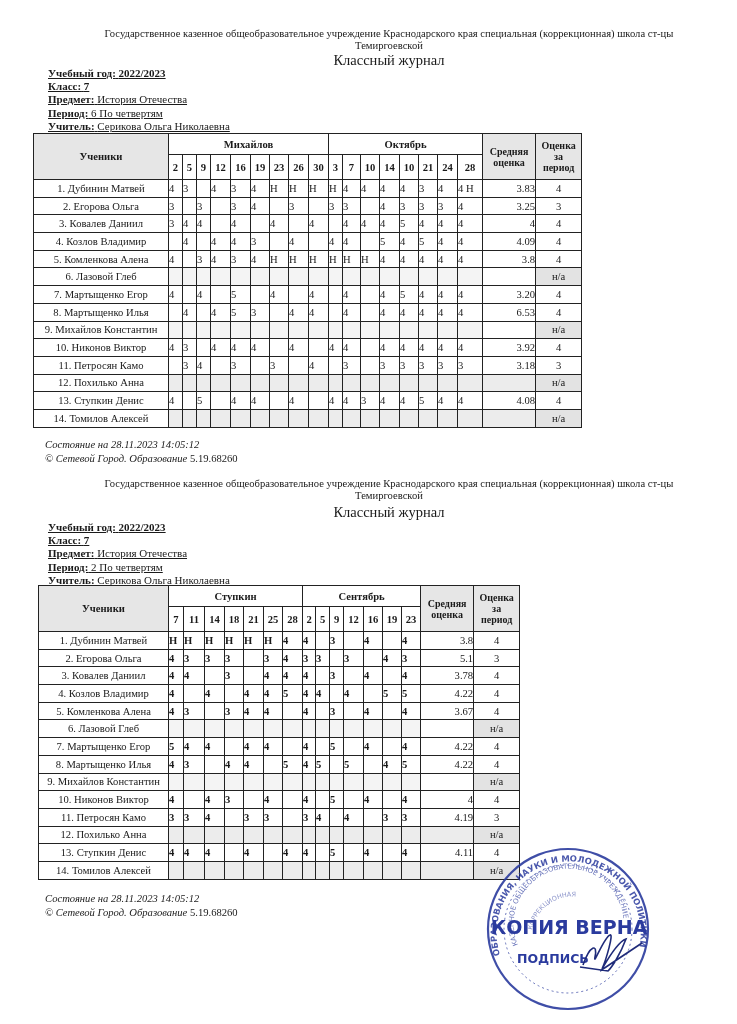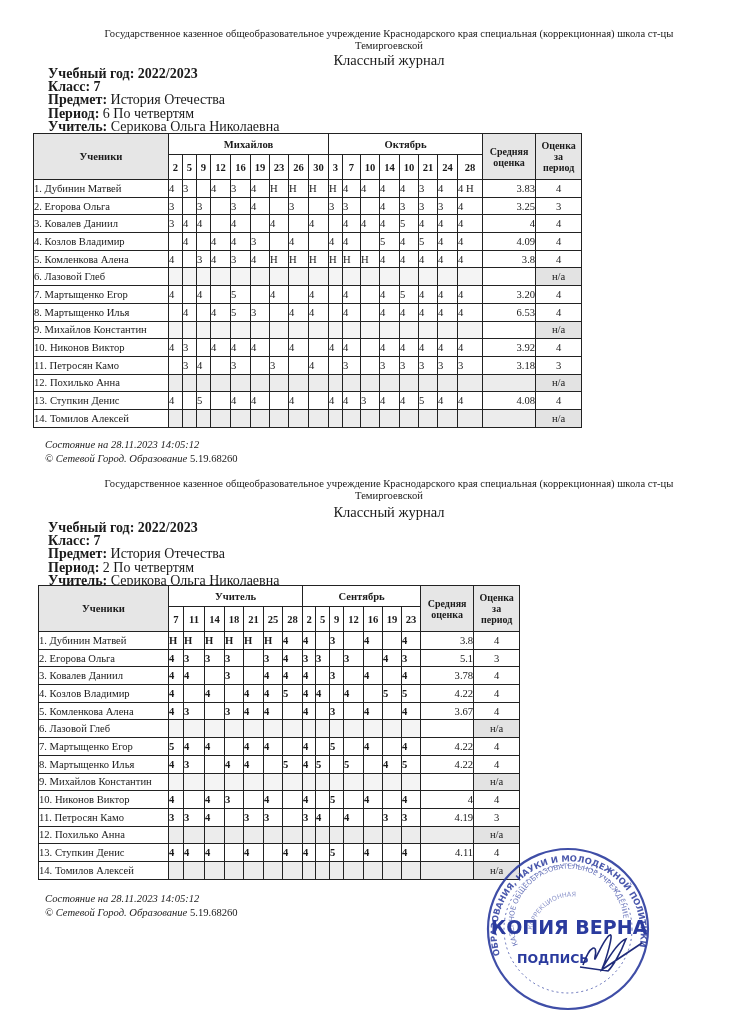--- a/index.html
+++ b/index.html
@@ -1,31 +1,31 @@
 <!DOCTYPE html>
 <html><head>
 <meta charset="utf-8">
 <style>
   html, body { margin: 0; padding: 0; background: #ffffff; }
   body { width: 737px; height: 1024px; position: relative; overflow: hidden;
          font-family: "Liberation Serif", "DejaVu Serif", serif; color: #1a1a1a; }
   .center-line { position: absolute; left: 0; width: 778px; text-align: center; white-space: nowrap; }
   .inst { font-size: 10.6px; }
   .jtitle { font-size: 14.5px; }
-  .info { position: absolute; left: 48px; font-size: 14px; line-height: 13.2px; white-space: nowrap; }
+  .info { position: absolute; left: 48px; font-size: 11px; line-height: 13.2px; white-space: nowrap; text-decoration: underline; }
   .info b { font-weight: bold; }
   .info .val-bold { font-weight: bold; }
   .footer { position: absolute; left: 45px; font-size: 10.6px; line-height: 13.5px; font-style: italic; white-space: nowrap; }
   .footer .ver { font-style: normal; }
 
   table.journal { position: absolute; border-collapse: collapse; table-layout: fixed; font-size: 10.6px; }
   table.journal td, table.journal th { border: 1.3px solid #222; padding: 0; overflow: hidden; white-space: nowrap; }
   table.journal th { font-weight: bold; text-align: center; }
   .hdr-shade { background: #e6e6e6; }
-  td.name { padding-left: 3px; text-align: left; }
+  td.name { padding-left: 3px; text-align: center; }
   td.mark { text-align: left; padding-left: 2px; }
   td.avg { text-align: right; padding-right: 5px; }
   td.per { text-align: center; }
   td.per.na { background: #e3e3e3; }
   tr.empty-row td.mark { background: #f4f4f4; }
   tr.shaded-row td.mark, tr.shaded-row td.avg { background: #ececec; }
   #t2 td.mark { font-weight: bold; }
   .hdr-small { font-size: 10px; line-height: 11px; }
 
   .stamp { position: absolute; left: 480px; top: 845px; width: 180px; height: 170px; }
@@ -448,21 +448,21 @@
         <col style="width:20px">
         <col style="width:19px">
         <col style="width:19px">
         <col style="width:19px">
       <col style="width:53px">
         <col style="width:46px">
     </colgroup>
     <thead>
         <tr style="height:21px">
           <th rowspan="2" class="hdr-shade">Ученики</th>
-          <th colspan="7">Учитель</th>
+          <th colspan="7">Ступкин</th>
           <th colspan="7">Сентябрь</th>
           <th rowspan="2" class="hdr-shade hdr-small" style="white-space: normal;">Средняя оценка</th>
           <th rowspan="2" class="hdr-shade hdr-small">
             <div>Оценка</div>
             <div>за</div>
             <div>период</div>
           </th>
         </tr>
         <tr style="height:25px">
           <th>7</th>

